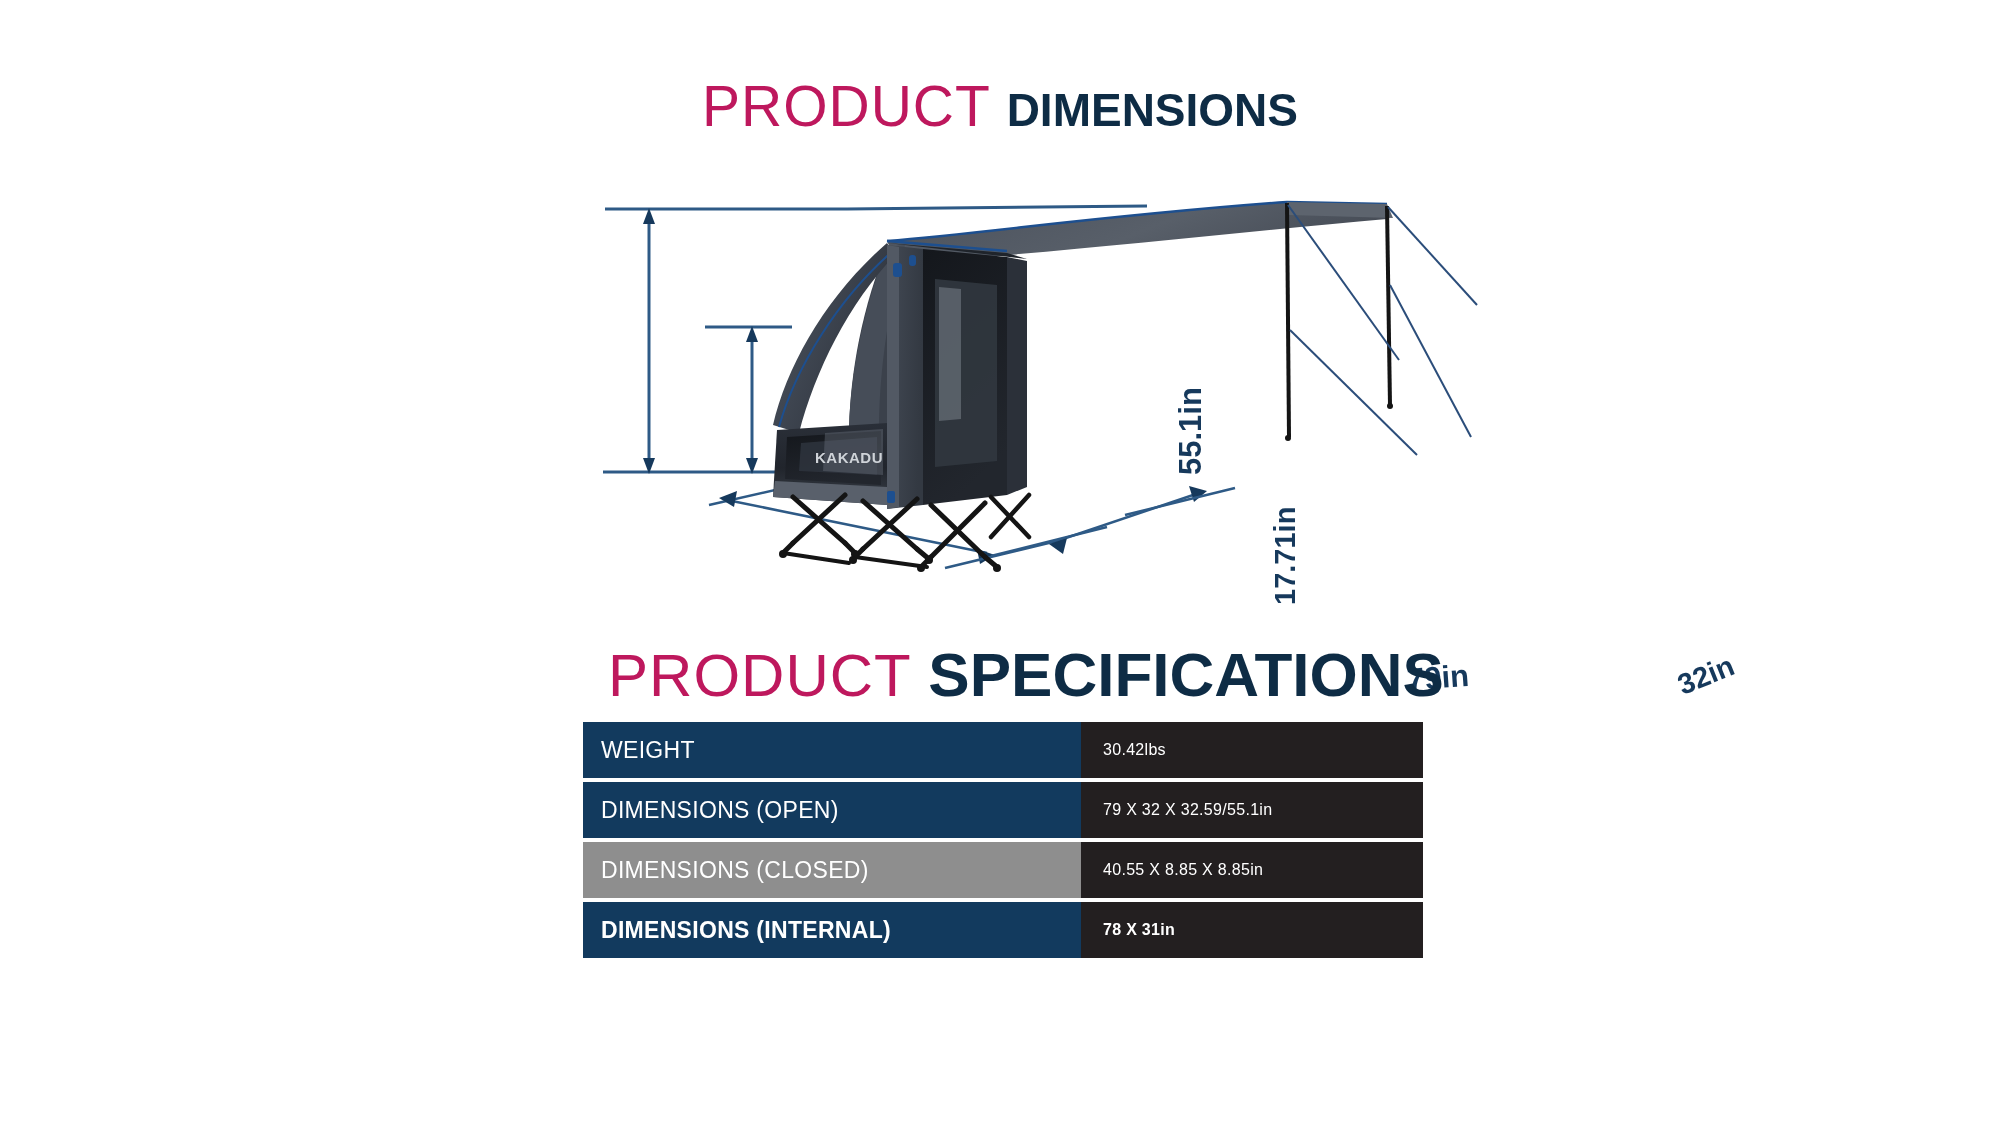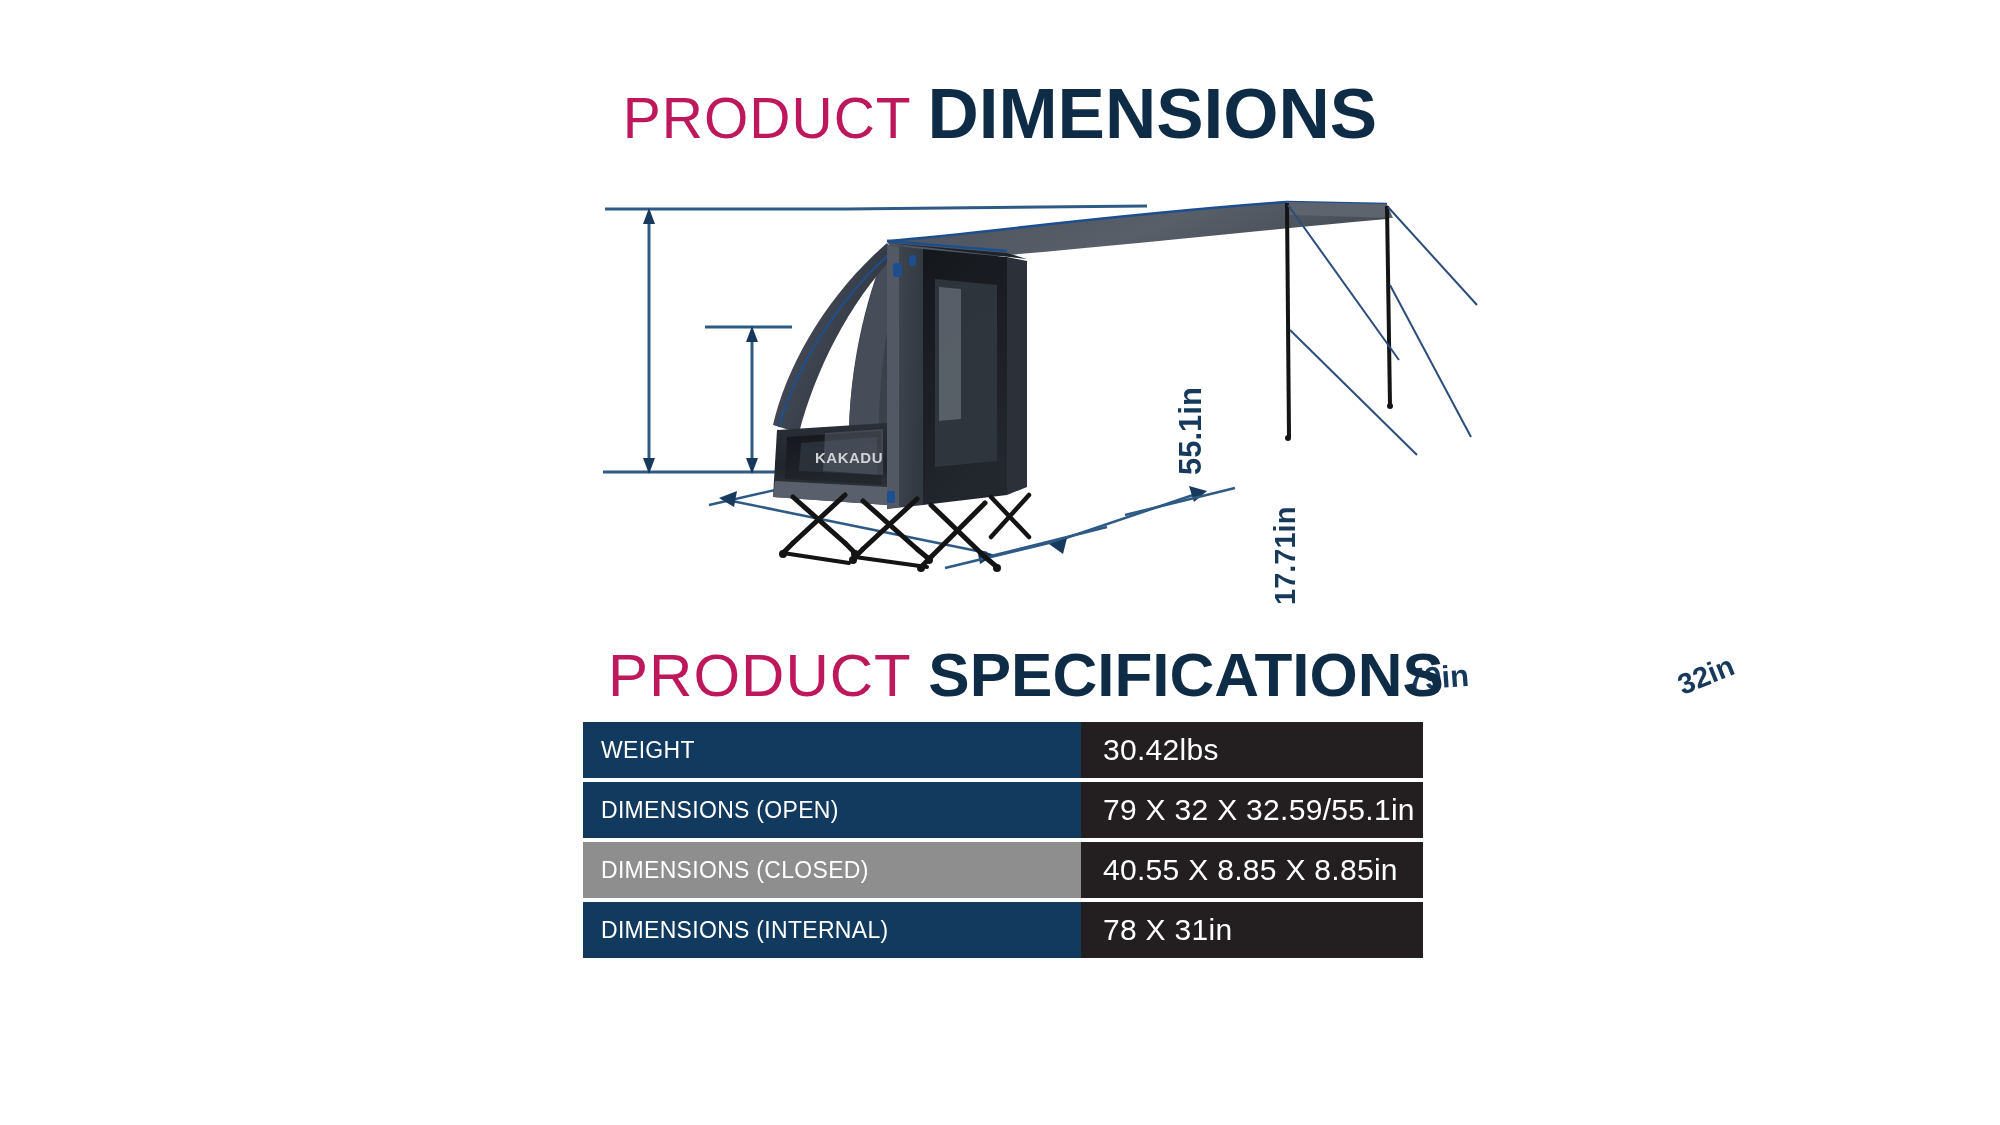--- a/index.html
+++ b/index.html
@@ -18,21 +18,21 @@
   .heading .thin{
     font-weight:300;letter-spacing:1px;color:#be185d;
     font-family:"Liberation Sans", sans-serif;
   }
   .heading .bold{
     font-weight:bold;letter-spacing:0px;color:#0e2c45;
     font-family:"Liberation Sans", sans-serif;
   }
   #dimensions-heading{top:78px;font-size:57px;}
   #dimensions-heading .thin{font-size:57px;}
-  #dimensions-heading .bold{font-size:71px;}
+  #dimensions-heading .bold{font-size:46px;}
   #specifications-heading{top:644px;font-size:60px;margin-left:26px;}
   #specifications-heading .thin{font-size:60px;}
   #specifications-heading .bold{font-size:62px;}
 
   
   #diagram{position:absolute;left:587px;top:175px;width:900px;height:410px;}
   #diagram svg{display:block;}
 
   .dimlabel{
     position:absolute;color:#16395c;font-weight:bold;
@@ -41,31 +41,31 @@
   #label-551{left:586px;top:300px;font-size:31px;transform:rotate(-90deg);transform-origin:left top;}
   #label-1771{left:682px;top:430px;font-size:29px;transform:rotate(-90deg);transform-origin:left top;}
   #label-79{left:820px;top:485px;font-size:31px;transform:rotate(-4deg);}
   #label-32{left:1090px;top:484px;font-size:29px;transform:rotate(-22deg);}
 
   
   #spec-table{
     position:absolute;left:583px;top:722px;width:840px;
   }
   .spec-row{display:flex;height:56px;margin-bottom:4px;}
-  .spec-row:last-child{margin-bottom:0;}
+  .spec-row:last-child{margin-bottom:0;font-weight:bold;}
   .spec-label{
     width:510px;display:flex;align-items:center;
     padding-left:18px;box-sizing:border-box;
     color:#ffffff;font-size:23px;letter-spacing:.3px;
     font-family:"Liberation Sans", sans-serif;
   }
   .spec-value{
     width:350px;display:flex;align-items:center;
     padding-left:22px;box-sizing:border-box;
-    background:#231f20;color:#ffffff;font-size:30px;letter-spacing:.3px;
+    background:#231f20;color:#ffffff;font-size:16px;letter-spacing:.3px;
     font-family:"Liberation Sans", sans-serif;
   }
   .navy{background:#123a5e;}
   .gray{background:#8e8e8e;}
 </style>
 </head>
 <body>
 
 <div class="page">
 

